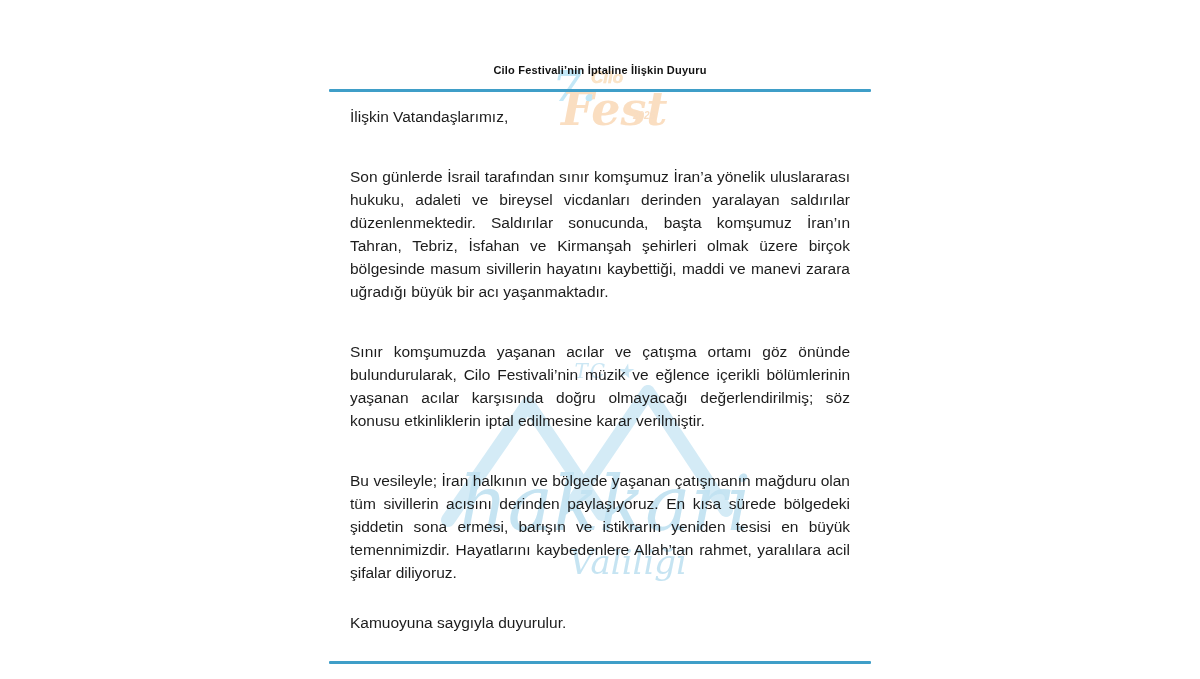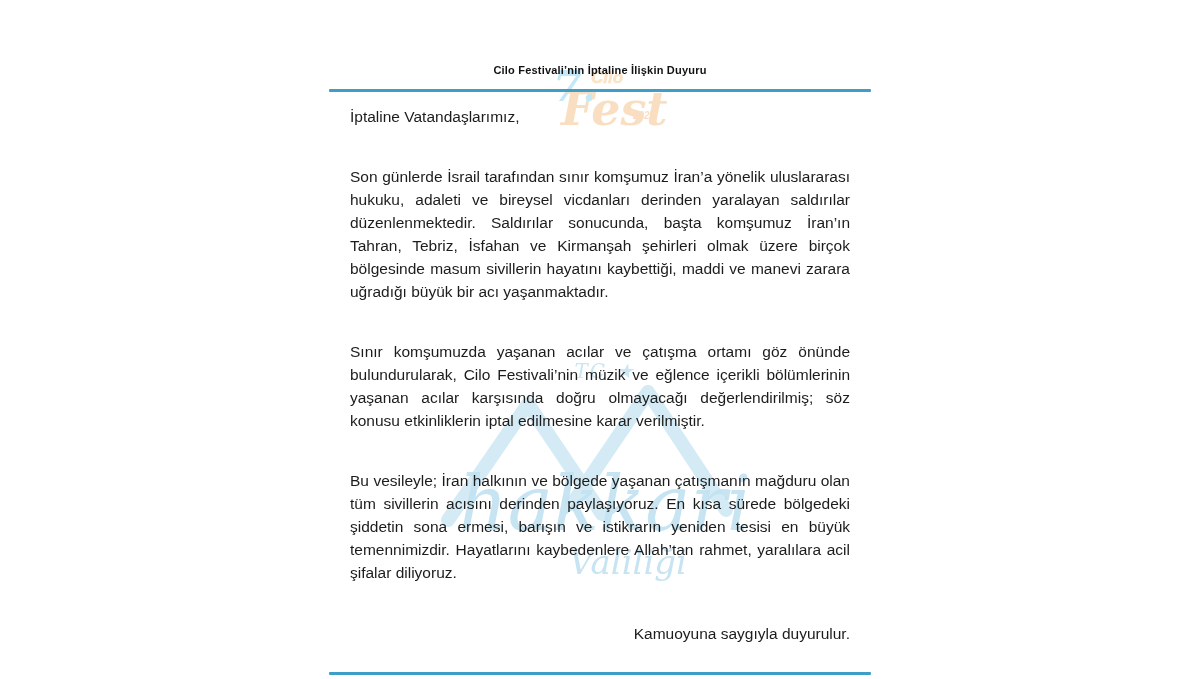--- a/index.html
+++ b/index.html
@@ -62,22 +62,22 @@
     line-height: 23px;
     color: #1c1c1c;
   }
   .salutation { margin-top: 13px; }
   .content p.para {
     margin-top: 37px;
     text-align: justify;
     text-justify: inter-word;
   }
   .closing {
-    margin-top: 38px;
-    text-align: right;
+    margin-top: 27px;
+    text-align: left;
   }
   svg text { font-style: italic; }
 </style>
 </head>
 <body>
 
 <div class="page">
 
   <div class="logo">
     <span class="logo-seven">7.</span>
@@ -99,21 +99,21 @@
       <text x="208" y="222" text-anchor="middle" font-family="DejaVu Serif, serif" font-size="34">Valiliği</text>
     </g>
   </svg>
 
   <div class="doc">
     <h1 class="title">Cilo Festivali’nin İptaline İlişkin Duyuru</h1>
 
     <div class="divider" style="background: rgb(63, 158, 200);"></div>
 
     <div class="content">
-      <p class="salutation">İptaline Vatandaşlarımız,</p>
+      <p class="salutation">İlişkin Vatandaşlarımız,</p>
       <p class="para">Son günlerde İsrail tarafından sınır komşumuz İran’a yönelik uluslararası hukuku, adaleti ve bireysel vicdanları derinden yaralayan saldırılar düzenlenmektedir. Saldırılar sonucunda, başta komşumuz İran’ın Tahran, Tebriz, İsfahan ve Kirmanşah şehirleri olmak üzere birçok bölgesinde masum sivillerin hayatını kaybettiği, maddi ve manevi zarara uğradığı büyük bir acı yaşanmaktadır.</p>
       <p class="para">Sınır komşumuzda yaşanan acılar ve çatışma ortamı göz önünde bulundurularak, Cilo Festivali’nin müzik ve eğlence içerikli bölümlerinin yaşanan acılar karşısında doğru olmayacağı değerlendirilmiş; söz konusu etkinliklerin iptal edilmesine karar verilmiştir.</p>
       <p class="para">Bu vesileyle; İran halkının ve bölgede yaşanan çatışmanın mağduru olan tüm sivillerin acısını derinden paylaşıyoruz. En kısa sürede bölgedeki şiddetin sona ermesi, barışın ve istikrarın yeniden tesisi en büyük temennimizdir. Hayatlarını kaybedenlere Allah’tan rahmet, yaralılara acil şifalar diliyoruz.</p>
       <p class="closing">Kamuoyuna saygıyla duyurulur.</p>
     </div>
 
     <div class="divider divider-bottom" style="background: rgb(63, 158, 200);"></div>
   </div>
 
 </div>

